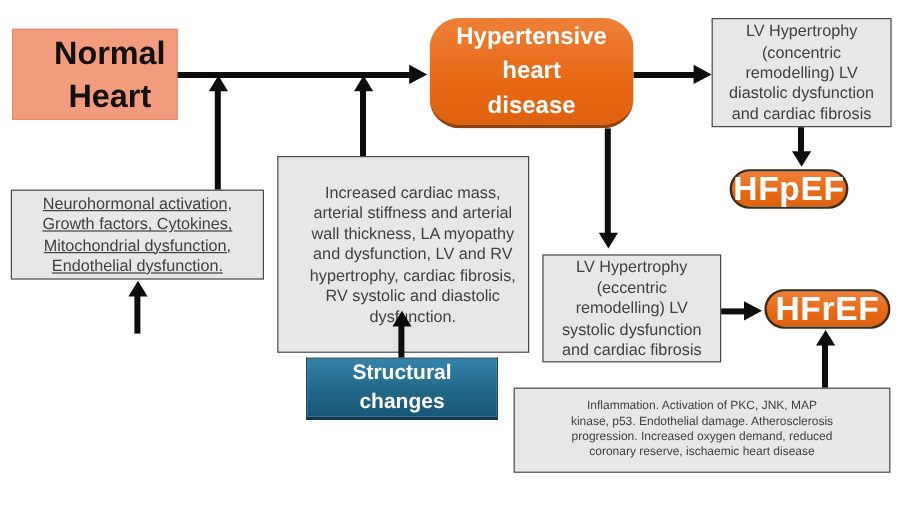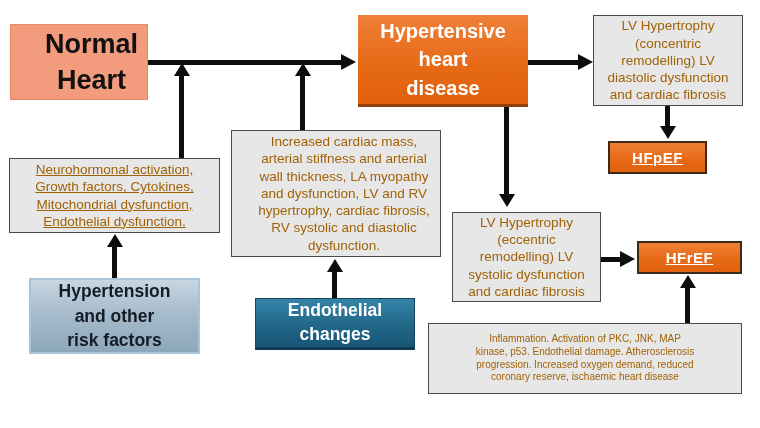--- a/index.html
+++ b/index.html
@@ -17,50 +17,50 @@
     display: flex;
     align-items: center;
     justify-content: center;
     text-align: center;
     white-space: pre-line;
   }
   
   .gray {
     background: #E7E7E7;
     border: 1.5px solid #4A4A4A;
-    color: #a16207;
+    color: #404040;
     font-size: 13.5px;
     line-height: 1.28;
     padding: 2px 4px;
   }
   
   .salmon {
     background: #F29B7D;
     border: 1px solid #EA8963;
     color: #111111;
     font-weight: bold;
     font-size: 27px;
     line-height: 1.35;
   }
   
   .orange {
     background: linear-gradient(180deg, #EF8038 0%, #E76A17 55%, #E0610E 100%);
     color: #ffffff;
     font-weight: bold;
+    border-radius: 25px;
   }
   #hypertensive {
     font-size: 20px;
     line-height: 1.42;
     border-bottom: 3px solid #93400F;
   }
   .hf {
-    font-size: 15px;
+    font-size: 28px;
     border: 2px solid #3D2B1A;
     letter-spacing: 0.5px;
-    text-decoration: underline;
   }
   
   .bluegray {
     background: linear-gradient(180deg, #C7D6E2 0%, #A7BCCC 45%, #8CA6BB 100%);
     border: 2px solid #A9C4D8;
     color: #141C26;
     font-weight: bold;
     font-size: 17.5px;
     line-height: 1.4;
   }
@@ -74,21 +74,21 @@
     font-size: 17.5px;
     line-height: 1.35;
   }
 
   
   #normal-heart   { left: 10px;  top: 24px;  width: 138px; height: 76px; padding-left: 25px; }
   #hypertensive   { left: 358px; top: 15px;  width: 170px; height: 92px; }
   #lv-concentric  { left: 593px; top: 15px;  width: 150px; height: 91px; }
   #hfpef          { left: 608px; top: 141px; width: 99px;  height: 33px; }
   #neurohormonal  { left: 9px;   top: 158px; width: 211px; height: 75px; text-decoration: underline; }
-  #increased-mass { left: 231px; top: 130px; width: 210px; height: 127px; padding-left: 20px; }
+  #increased-mass { left: 231px; top: 130px; width: 210px; height: 164px; padding-left: 20px; }
   #lv-eccentric   { left: 452px; top: 212px; width: 149px; height: 90px; }
   #hfref          { left: 637px; top: 241px; width: 105px; height: 33px; }
   #hypertension   { left: 29px;  top: 278px; width: 171px; height: 76px; }
   #structural     { left: 255px; top: 298px; width: 160px; height: 52px; }
   #inflammation   { left: 428px; top: 323px; width: 314px; height: 71px; font-size: 10px; }
 
   
   .al { position: absolute; background: #0D0D0D; }
   .ah { position: absolute; width: 0; height: 0; }
   .ah.right { border-top: 8px solid transparent; border-bottom: 8px solid transparent; border-left: 15px solid #0D0D0D; }
@@ -151,25 +151,22 @@
 dysfunction.</div>
 
   <div class="box gray" id="lv-eccentric">LV Hypertrophy
 (eccentric
 remodelling) LV
 systolic dysfunction
 and cardiac fibrosis</div>
 
   <div class="box orange hf" id="hfref">HFrEF</div>
 
-  <div class="box bluegray" id="hypertension">Hypertension
-and other
-risk factors</div>
-
-  <div class="box teal" id="structural">Endothelial
+
+  <div class="box teal" id="structural">Structural
 changes</div>
 
   <div class="box gray" id="inflammation">Inflammation.  Activation of PKC, JNK, MAP
 kinase, p53. Endothelial damage. Atherosclerosis
 progression. Increased oxygen demand, reduced
 coronary reserve, ischaemic heart disease</div>
 
   <div class="al" id="a1l"></div>
   <div class="ah right" id="a1h"></div>
 

